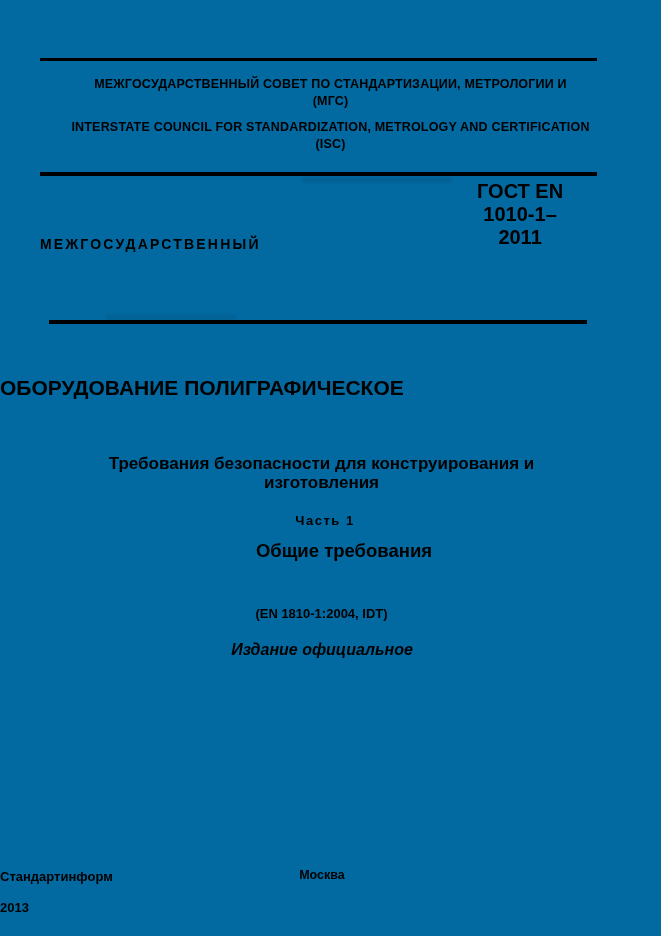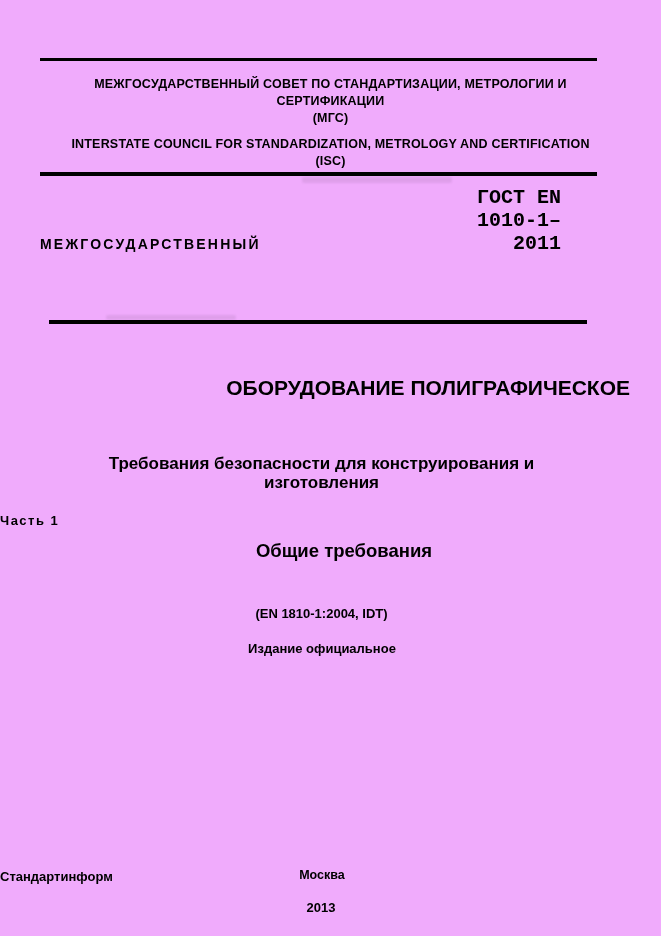--- a/index.html
+++ b/index.html
@@ -4,21 +4,21 @@
 <style>
   html, body {
     margin: 0;
     padding: 0;
     background: #ffffff;
   }
   .page {
     position: relative;
     width: 661px;
     height: 936px;
-    background: #f0abfc;
+    background: #0369a1;
     font-family: "Liberation Sans", "DejaVu Sans", sans-serif;
     color: #000000;
     font-weight: bold;
     overflow: hidden;
   }
   .pre { white-space: pre-line; }
   .rule {
     position: absolute;
     background: #000000;
   }
@@ -29,58 +29,57 @@
     width: 661px;
     text-align: center;
     font-size: 12.5px;
     line-height: 17px;
     letter-spacing: 0.2px;
   }
   .header-gap { height: 9px; }
   .designation {
     position: absolute;
     left: 477px;
-    top: 186px;
+    top: 180px;
     font-size: 20px;
     line-height: 23px;
-    text-align: right;
+    text-align: center;
     white-space: pre-line;
-    font-family: Liberation Mono, monospace;
   }
   .standard-type {
     position: absolute;
     left: 40px;
     width: 520px;
     text-align: left;
     font-size: 14px;
     letter-spacing: 2.2px;
   }
   .doc-title {
     position: absolute;
     left: 0;
     top: 376px;
     width: 630px;
-    text-align: right;
+    text-align: left;
     font-size: 21px;
   }
   .doc-subtitle {
     position: absolute;
     left: 0;
     top: 454px;
     width: 643px;
     text-align: center;
     font-size: 17px;
     line-height: 19px;
   }
   .part-label {
     position: absolute;
     left: 0;
     top: 513px;
     width: 650px;
-    text-align: left;
+    text-align: center;
     font-size: 13px;
     letter-spacing: 1.5px;
   }
   .part-title {
     position: absolute;
     left: 0;
     top: 540px;
     width: 648px;
     text-align: center;
     font-size: 18.5px;
@@ -93,21 +92,22 @@
     width: 643px;
     text-align: center;
     font-size: 13px;
   }
   .edition-note {
     position: absolute;
     left: 0;
     top: 641px;
     width: 644px;
     text-align: center;
-    font-size: 13px;
+    font-size: 16px;
+    font-style: italic;
   }
   .imprint-city {
     position: absolute;
     left: 0;
     top: 868px;
     width: 644px;
     text-align: center;
     font-size: 12.5px;
   }
   .imprint-publisher {
@@ -115,40 +115,38 @@
     left: 0;
     top: 869px;
     width: 646px;
     font-size: 13px;
   }
   .imprint-year {
     position: absolute;
     left: 0;
     top: 900px;
     width: 642px;
-    text-align: center;
     font-size: 13px;
   }
   .scan-artifact {
     position: absolute;
     background: rgba(0,0,0,0.07);
     filter: blur(1px);
     border-radius: 2px;
   }
 </style>
 </head>
 <body>
 
 <div class="page">
 
   <div class="rule" style="left:40px; top:58px; width:557px; height:3px;"></div>
 
   <div class="header-block">
     <div>МЕЖГОСУДАРСТВЕННЫЙ СОВЕТ ПО СТАНДАРТИЗАЦИИ, МЕТРОЛОГИИ И</div>
-    <div>СЕРТИФИКАЦИИ</div>
     <div>(МГС)</div>
     <div class="header-gap"></div>
     <div>INTERSTATE COUNCIL FOR STANDARDIZATION, METROLOGY AND CERTIFICATION</div>
     <div>(ISC)</div>
   </div>
 
   <div class="rule" style="left:40px; top:172px; width:557px; height:4px;"></div>
 
   <div class="scan-artifact" style="left:302px; top:177px; width:150px; height:6px;"></div>
 

